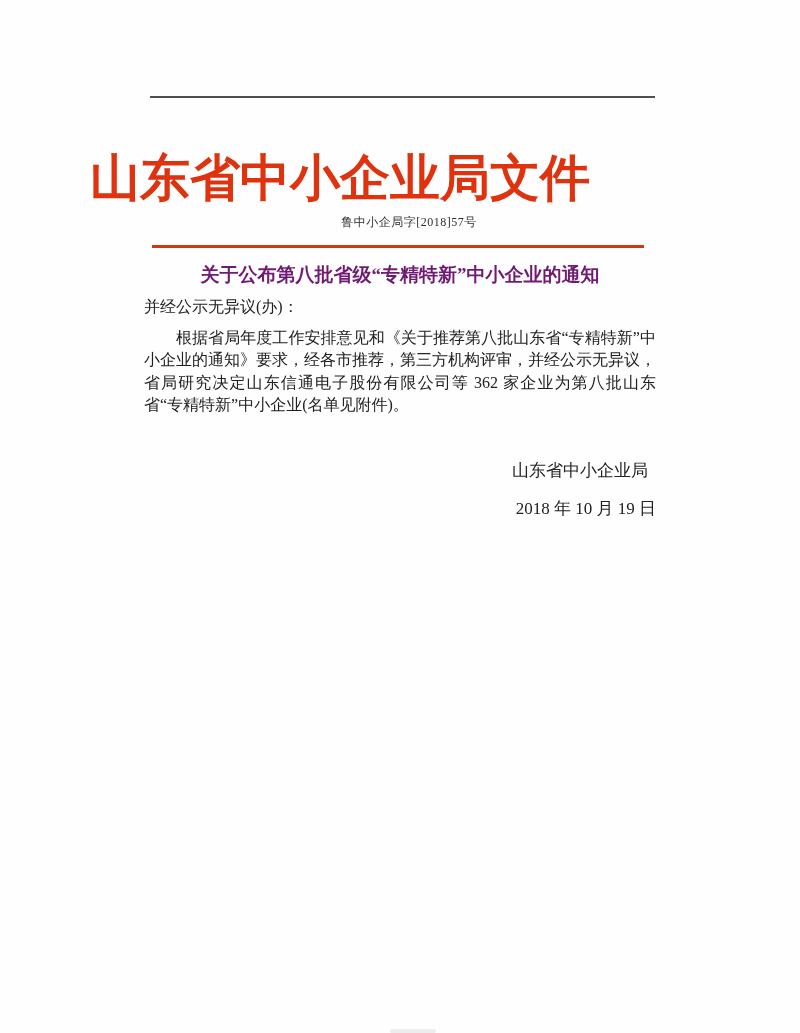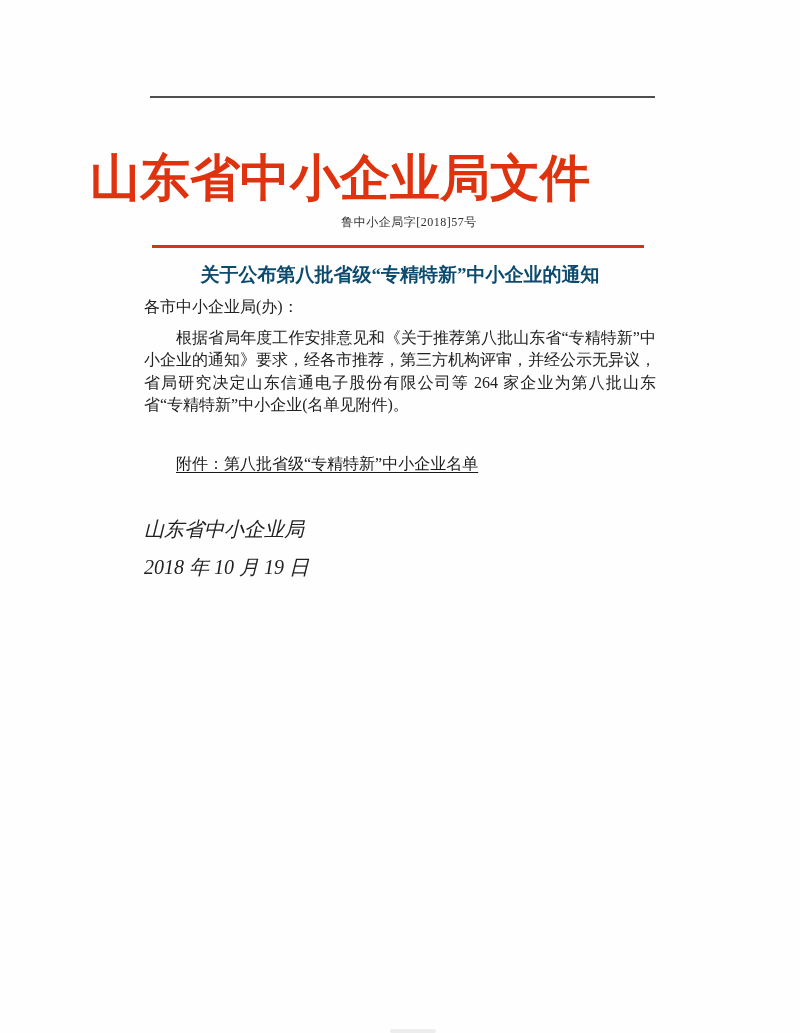--- a/index.html
+++ b/index.html
@@ -62,21 +62,21 @@
   }
   .doc-title {
     position: absolute;
     left: 0;
     top: 262px;
     width: 800px;
     text-align: center;
     font-size: 19px;
     line-height: 26px;
     font-weight: bold;
-    color: #0c4a6e;
+    color: #701a75;
   }
   .content {
     position: absolute;
     left: 144px;
     top: 296px;
     width: 512px;
     font-size: 16px;
     line-height: 22.5px;
     color: #212121;
   }
@@ -96,23 +96,23 @@
     text-indent: 2em;
     color: #1a1a1a;
   }
   .attachment span {
     text-decoration: underline;
     text-underline-offset: 3px;
     cursor: pointer;
   }
   .signoff {
     margin-top: 44px;
-    font-size: 20px;
+    font-size: 17px;
     line-height: 20px;
-    font-style: italic;
+    text-align: right;
   }
   .signer {
     padding-right: 8px;
   }
   .issue-date {
     margin-top: 18px;
     padding-right: 0px;
   }
   .footer-smudge {
     position: absolute;
@@ -134,26 +134,25 @@
   <div class="agency-header">山东省中小企业局文件</div>
 
   <div class="doc-number">鲁中小企局字[2018]57号</div>
 
   <div class="red-rule"></div>
 
   <div class="doc-title">关于公布第八批省级“专精特新”中小企业的通知</div>
 
   <div class="content">
 
-    <p class="salutation">各市中小企业局(办)：</p>
+    <p class="salutation">并经公示无异议(办)：</p>
 
-    <p class="body-para">根据省局年度工作安排意见和《关于推荐第八批山东省“专精特新”中小企业的通知》要求，经各市推荐，第三方机构评审，并经公示无异议，省局研究决定山东信通电子股份有限公司等 264 家企业为第八批山东省“专精特新”中小企业(名单见附件)。</p>
+    <p class="body-para">根据省局年度工作安排意见和《关于推荐第八批山东省“专精特新”中小企业的通知》要求，经各市推荐，第三方机构评审，并经公示无异议，省局研究决定山东信通电子股份有限公司等 362 家企业为第八批山东省“专精特新”中小企业(名单见附件)。</p>
 
 
-    <p class="attachment"><span>附件：第八批省级“专精特新”中小企业名单</span></p>
 
     <div class="signoff">
       <div class="signer">山东省中小企业局</div>
       <div class="issue-date">2018 年 10 月 19 日</div>
     </div>
 
   </div>
 
   <div class="footer-smudge"></div>
 

